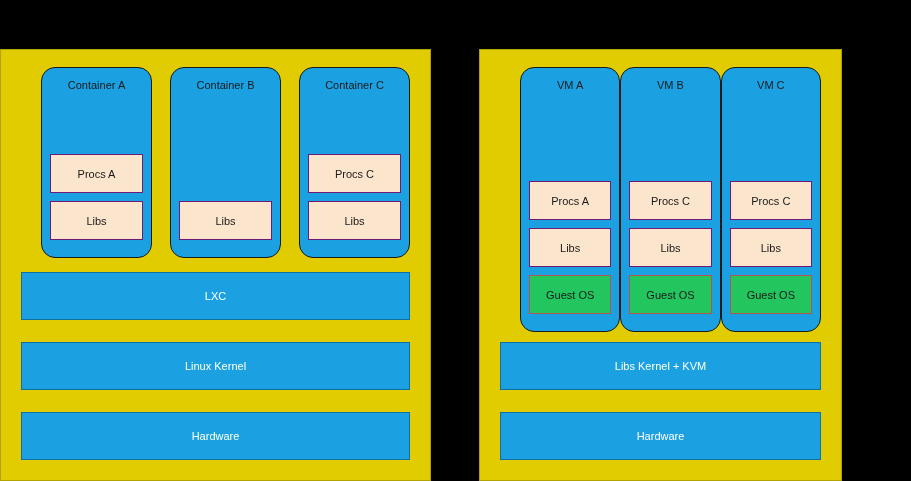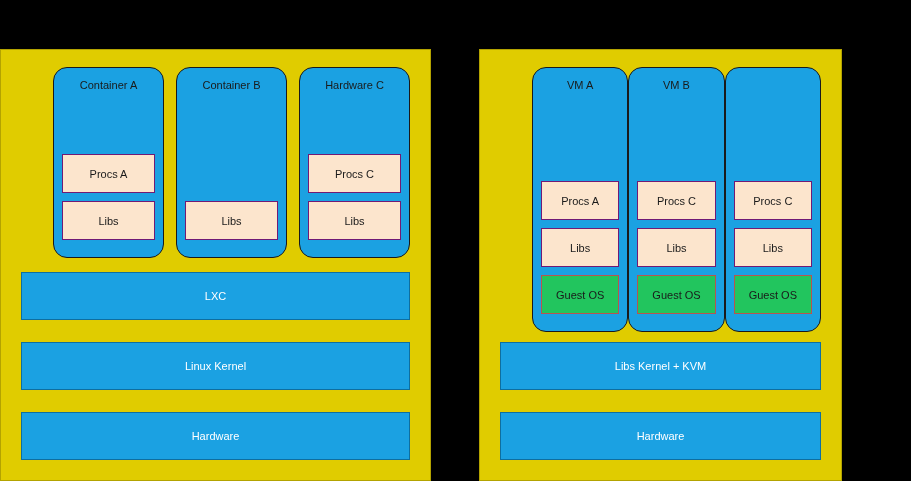--- a/index.html
+++ b/index.html
@@ -34,21 +34,21 @@
   }
 
   #panel-vms {
     left: 479px;
     width: 363px;
   }
 
   
   .stack-row {
     position: absolute;
-    left: 16px;
+    left: 4px;
     right: 20px;
     top: 17px;
     display: flex;
     justify-content: space-between;
     padding-left: 36px;
   }
 
   .unit {
     background: #1BA1E2;
     border: 1px solid #1a1a1a;
@@ -148,21 +148,21 @@
       </div>
 
       <div class="unit">
         <div class="unit-title">Container B</div>
         <div class="unit-spacer"></div>
         <div class="layer layer-libs">Libs</div>
         <div class="unit-bottom-pad"></div>
       </div>
 
       <div class="unit">
-        <div class="unit-title">Hardware C</div>
+        <div class="unit-title">Container C</div>
         <div class="unit-spacer"></div>
         <div class="layer layer-proc">Procs C</div>
         <div class="layer layer-libs">Libs</div>
         <div class="unit-bottom-pad"></div>
       </div>
 
     </div>
 
     <div class="bar" id="bar-lxc">LXC</div>
     <div class="bar" id="bar-kernel-l">Linux Kernel</div>
@@ -186,20 +186,21 @@
       <div class="unit">
         <div class="unit-title">VM B</div>
         <div class="unit-spacer"></div>
         <div class="layer layer-proc">Procs C</div>
         <div class="layer layer-libs">Libs</div>
         <div class="layer layer-guest">Guest OS</div>
         <div class="unit-bottom-pad"></div>
       </div>
 
       <div class="unit">
+        <div class="unit-title">VM C</div>
         <div class="unit-spacer"></div>
         <div class="layer layer-proc">Procs C</div>
         <div class="layer layer-libs">Libs</div>
         <div class="layer layer-guest">Guest OS</div>
         <div class="unit-bottom-pad"></div>
       </div>
 
     </div>
 
     <div class="bar" id="bar-kernel-r">Libs Kernel + KVM</div>

